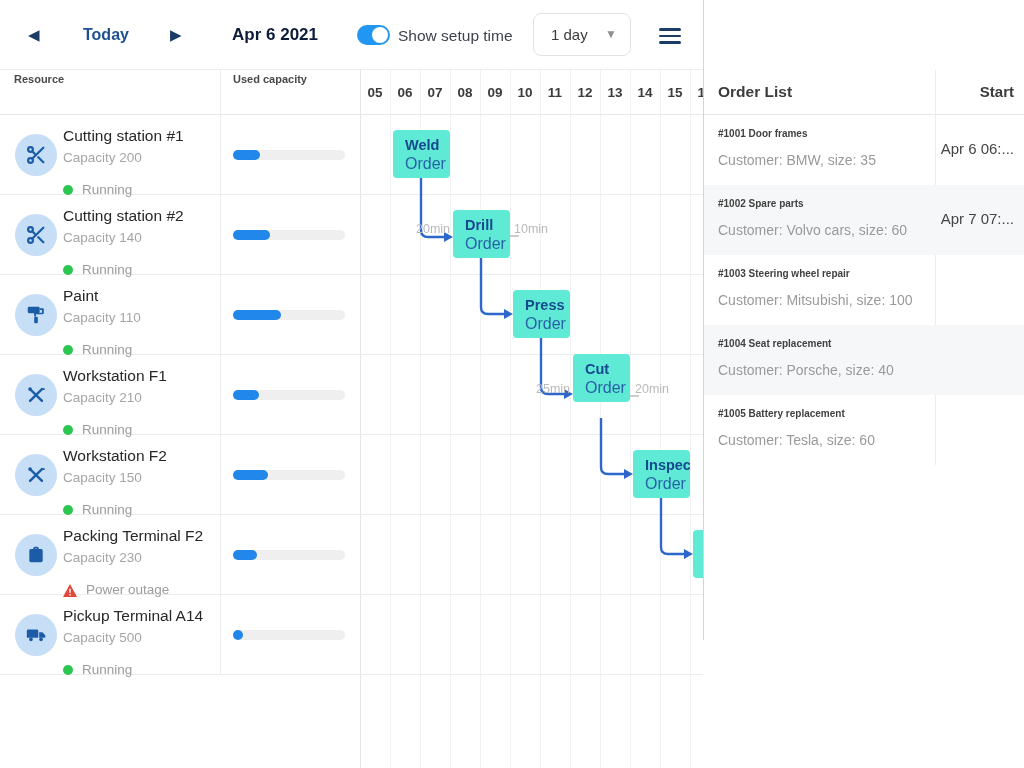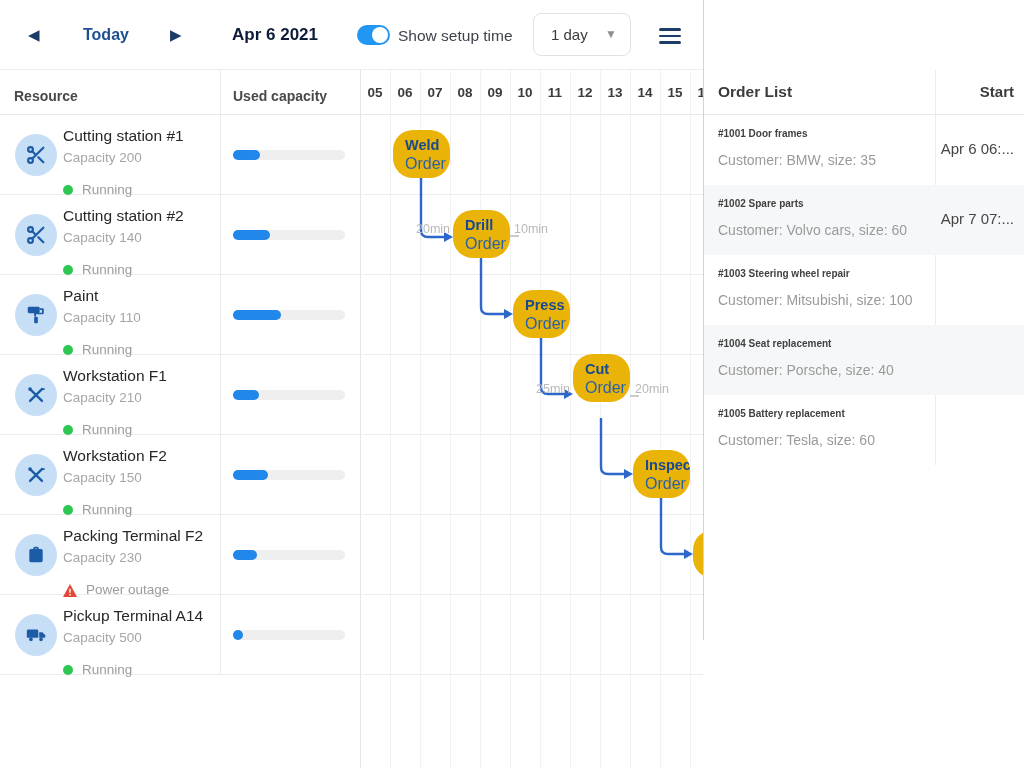--- a/index.html
+++ b/index.html
@@ -26,38 +26,38 @@
   .add-order .plus { font-size:19px; font-weight:400; margin-right:7px; vertical-align:-1px; }
   .hide-sched { position:absolute; left:884px; top:26px; font-size:16px; font-weight:500; color:#17497f; cursor:pointer; }
 
   
   .scheduler { position:absolute; left:0; top:70px; width:703px; height:698px; overflow:hidden; background:#fff; }
   .timeline-grid { position:absolute; left:360px; top:0; width:343px; height:698px;
     background:repeating-linear-gradient(to right,#f3f2f2 0,#f3f2f2 1px,transparent 1px,transparent 30px); }
   .vdiv-a { position:absolute; left:220px; top:0; width:1px; height:605px; background:#ececec; }
   .vdiv-b { position:absolute; left:360px; top:0; width:1px; height:698px; background:#e6e6e6; }
   .sched-header { position:absolute; left:0; top:0; width:703px; height:45px; border-bottom:1px solid #e8e8e8; background:transparent; }
-  .col-h { position:absolute; top:18px; font-size:14px; font-weight:700; color:#494949; }
+  .col-h { position:absolute; top:3px; font-size:11px; font-weight:700; color:#494949; }
   .col-h.res { left:14px; }
   .col-h.cap { left:233px; }
   .ticks { position:absolute; left:360px; top:0; width:360px; height:45px; display:flex; }
   .tick { flex:0 0 30px; text-align:center; line-height:45px; font-size:13.5px; font-weight:700; color:#3b3b3b; }
 
   .res-row { position:absolute; left:0; width:703px; height:80px; border-bottom:1px solid #ececec; }
   .res-icon { position:absolute; left:15px; top:19px; width:42px; height:42px; border-radius:50%; background:#c6def6; color:#1c5ca6; display:flex; align-items:center; justify-content:center; }
   .res-text { position:absolute; left:63px; top:11px; }
   .res-name { font-size:15.5px; font-weight:400; color:#272727; line-height:20px; }
   .res-cap { font-size:13.5px; color:#a5a5a5; line-height:20px; margin-top:2px; }
   .res-status { font-size:13.5px; color:#9c9c9c; line-height:20px; margin-top:12px; display:flex; align-items:center; }
   .dot { display:inline-block; width:10px; height:10px; border-radius:50%; background:#2dc653; margin-right:9px; }
   .warn { display:inline-block; margin-right:9px; line-height:0; }
   .bar { position:absolute; left:233px; top:35px; width:112px; height:10px; border-radius:5px; background:#efefef; }
   .bar .fill { height:10px; border-radius:5px; background:#2287eb; }
 
-  .task { position:absolute; width:57px; height:48px; border-radius:20px; background:#eab308; overflow:hidden; white-space:nowrap; padding:7px 0 0 12px; cursor:pointer; }
+  .task { position:absolute; width:57px; height:48px; border-radius:4px; background:#5eead4; overflow:hidden; white-space:nowrap; padding:7px 0 0 12px; cursor:pointer; }
   .task .t1 { font-size:14.5px; font-weight:700; color:#17498f; line-height:17px; }
   .task .t2 { font-size:16px; color:#2a62a8; line-height:17px; margin-top:1px; }
   .setup-lbl { position:absolute; font-size:12.5px; color:#b9b9b9; }
   .dep-svg { position:absolute; left:0; top:0; width:703px; height:698px; pointer-events:none; }
 
   
   .order-panel { position:absolute; left:703px; top:0; width:321px; height:640px; background:#fff; border-left:1px solid #d4d4d4; z-index:6; }
   .op-header { position:absolute; left:0; top:70px; width:321px; height:45px; border-bottom:1px solid #e8e8e8; }
   .op-title { position:absolute; left:14px; top:13px; font-size:15.5px; font-weight:700; color:#3c3c3c; }
   .op-start { position:absolute; right:11px; top:13px; font-size:15px; font-weight:700; color:#3c3c3c; }

